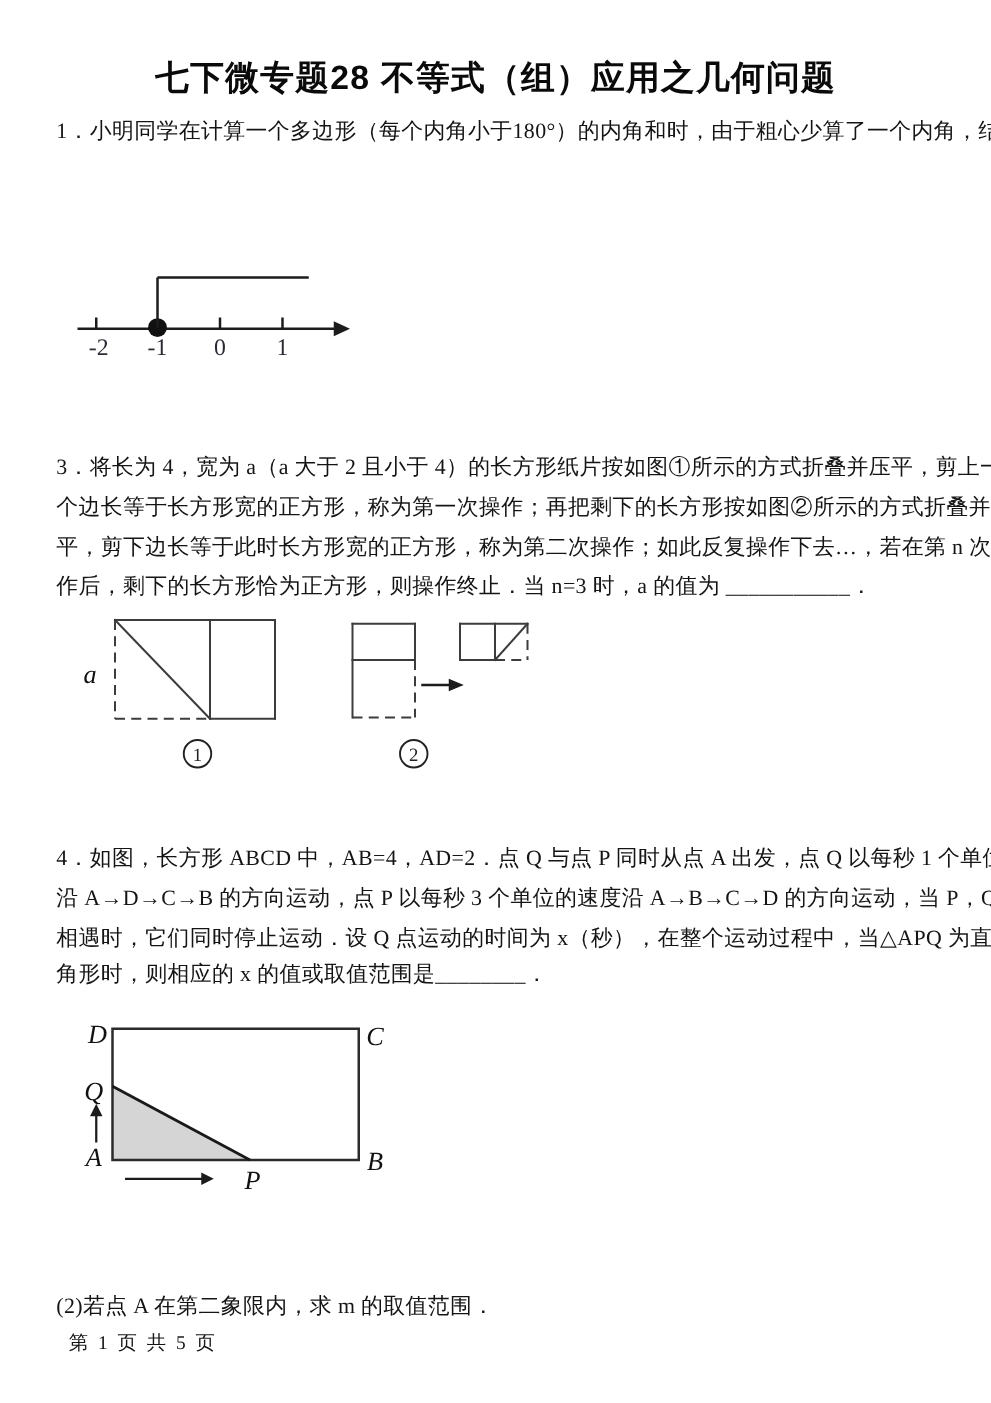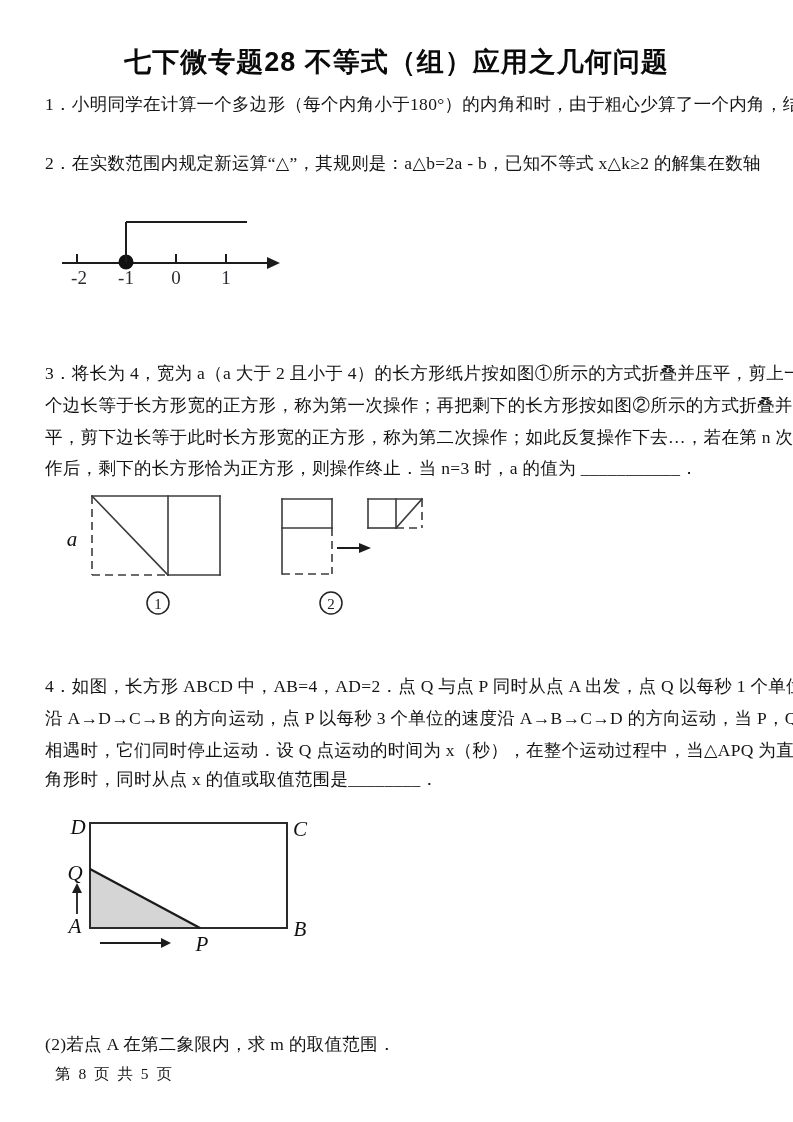--- a/index.html
+++ b/index.html
@@ -50,21 +50,20 @@
 </style>
 </head>
 <body>
 
 <div id="page">
 
   <div class="doc-title">七下微专题28 不等式（组）应用之几何问题</div>
 
   <div class="line" style="top:93px">1．小明同学在计算一个多边形（每个内角小于180°）的内角和时，由于粗心少算了一个内角，结</div>
 
-  <div class="line" style="top:152px">2．在实数范围内规定新运算“△”，其规则是：a△b=2a - b，已知不等式 x△k≥2 的解集在数轴</div>
 
   <svg class="fig" style="left:55px; top:212px;" width="235" height="80" viewBox="55 212 235 80">
 
     <line x1="62" y1="263" x2="268" y2="263" class="heavy"></line>
     <polygon points="267,257 280,263 267,269" fill="#1c1c1c"></polygon>
 
     <line x1="77" y1="254" x2="77" y2="264" class="heavy"></line>
     <line x1="176" y1="254" x2="176" y2="264" class="heavy"></line>
     <line x1="226" y1="254" x2="226" y2="264" class="heavy"></line>
 
@@ -116,21 +115,21 @@
     <line x1="422" y1="499" x2="422" y2="528" class="dashed"></line>
     <line x1="396" y1="528" x2="422" y2="528" class="dashed"></line>
 
     <circle cx="331" cy="603" r="11" fill="none" stroke="#222" stroke-width="1.5"></circle>
     <text x="331" y="609" text-anchor="middle" class="cap-num">2</text>
   </svg>
 
   <div class="line" style="top:675px">4．如图，长方形 ABCD 中，AB=4，AD=2．点 Q 与点 P 同时从点 A 出发，点 Q 以每秒 1 个单位的速度</div>
   <div class="line" style="top:707px">沿 A→D→C→B 的方向运动，点 P 以每秒 3 个单位的速度沿 A→B→C→D 的方向运动，当 P，Q 两点</div>
   <div class="line" style="top:739px">相遇时，它们同时停止运动．设 Q 点运动的时间为 x（秒），在整个运动过程中，当△APQ 为直角三</div>
-  <div class="line" style="top:768px">角形时，同时从点 x 的值或取值范围是________．</div>
+  <div class="line" style="top:768px">角形时，则相应的 x 的值或取值范围是________．</div>
 
   <svg class="fig" style="left:55px; top:800px;" width="265" height="160" viewBox="55 800 265 160">
 
     <polygon points="90,869 90,928 200,928" fill="#d5d5d5"></polygon>
 
     <rect x="90" y="823" width="197" height="105" fill="none" stroke="#2b2b2b" stroke-width="2"></rect>
 
     <line x1="90" y1="869" x2="200" y2="928" stroke="#1a1a1a" stroke-width="2.2"></line>
 
     <line x1="77" y1="914" x2="77" y2="892" stroke="#1c1c1c" stroke-width="1.8"></line>
@@ -141,15 +140,15 @@
     <text x="78" y="834" text-anchor="middle" class="var-label">D</text>
     <text x="300" y="836" text-anchor="middle" class="var-label">C</text>
     <text x="75" y="933" text-anchor="middle" class="var-label">A</text>
     <text x="300" y="936" text-anchor="middle" class="var-label">B</text>
     <text x="75" y="880" text-anchor="middle" class="var-label">Q</text>
     <text x="202" y="951" text-anchor="middle" class="var-label">P</text>
   </svg>
 
   <div class="line" style="top:1033px">(2)若点 A 在第二象限内，求 m 的取值范围．</div>
 
-  <div class="footer-line">第 8 页 共 5 页</div>
+  <div class="footer-line">第 1 页 共 5 页</div>
 
 </div>
 
 </body></html>

